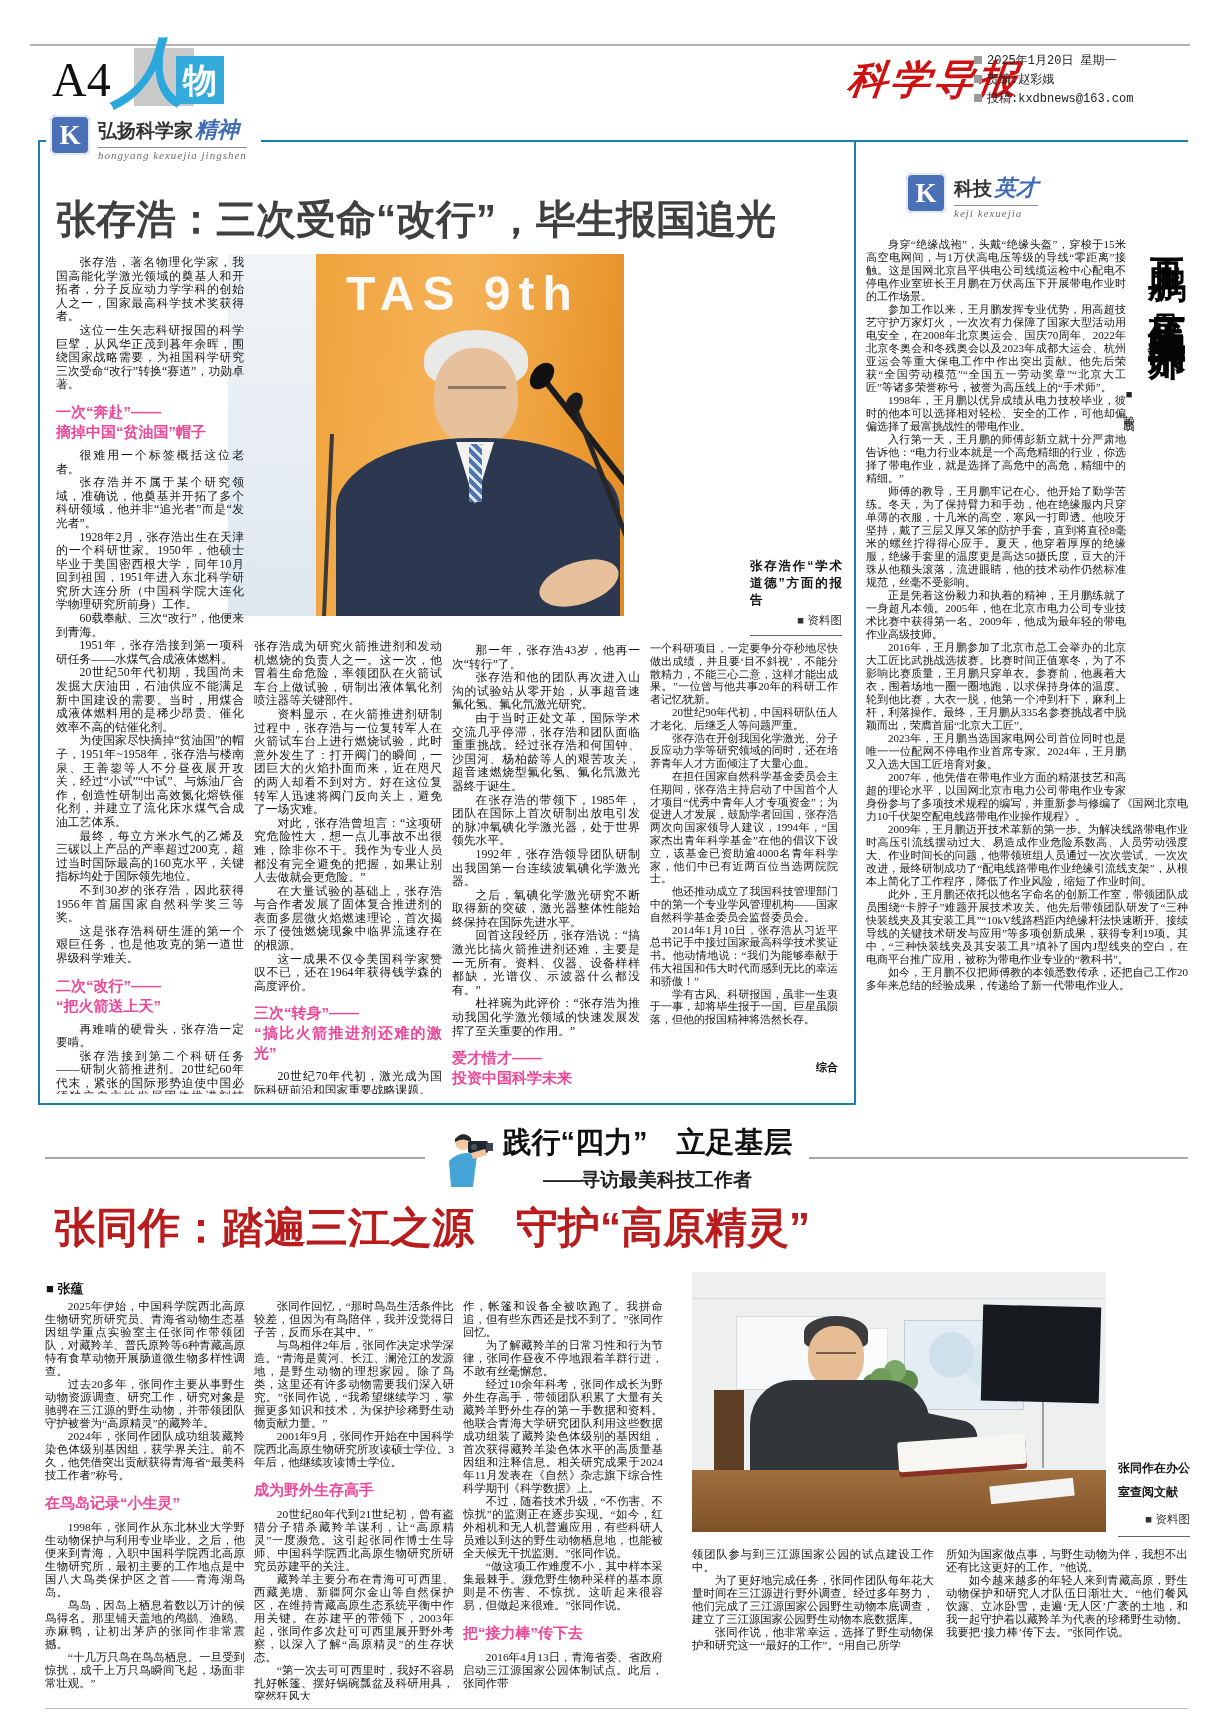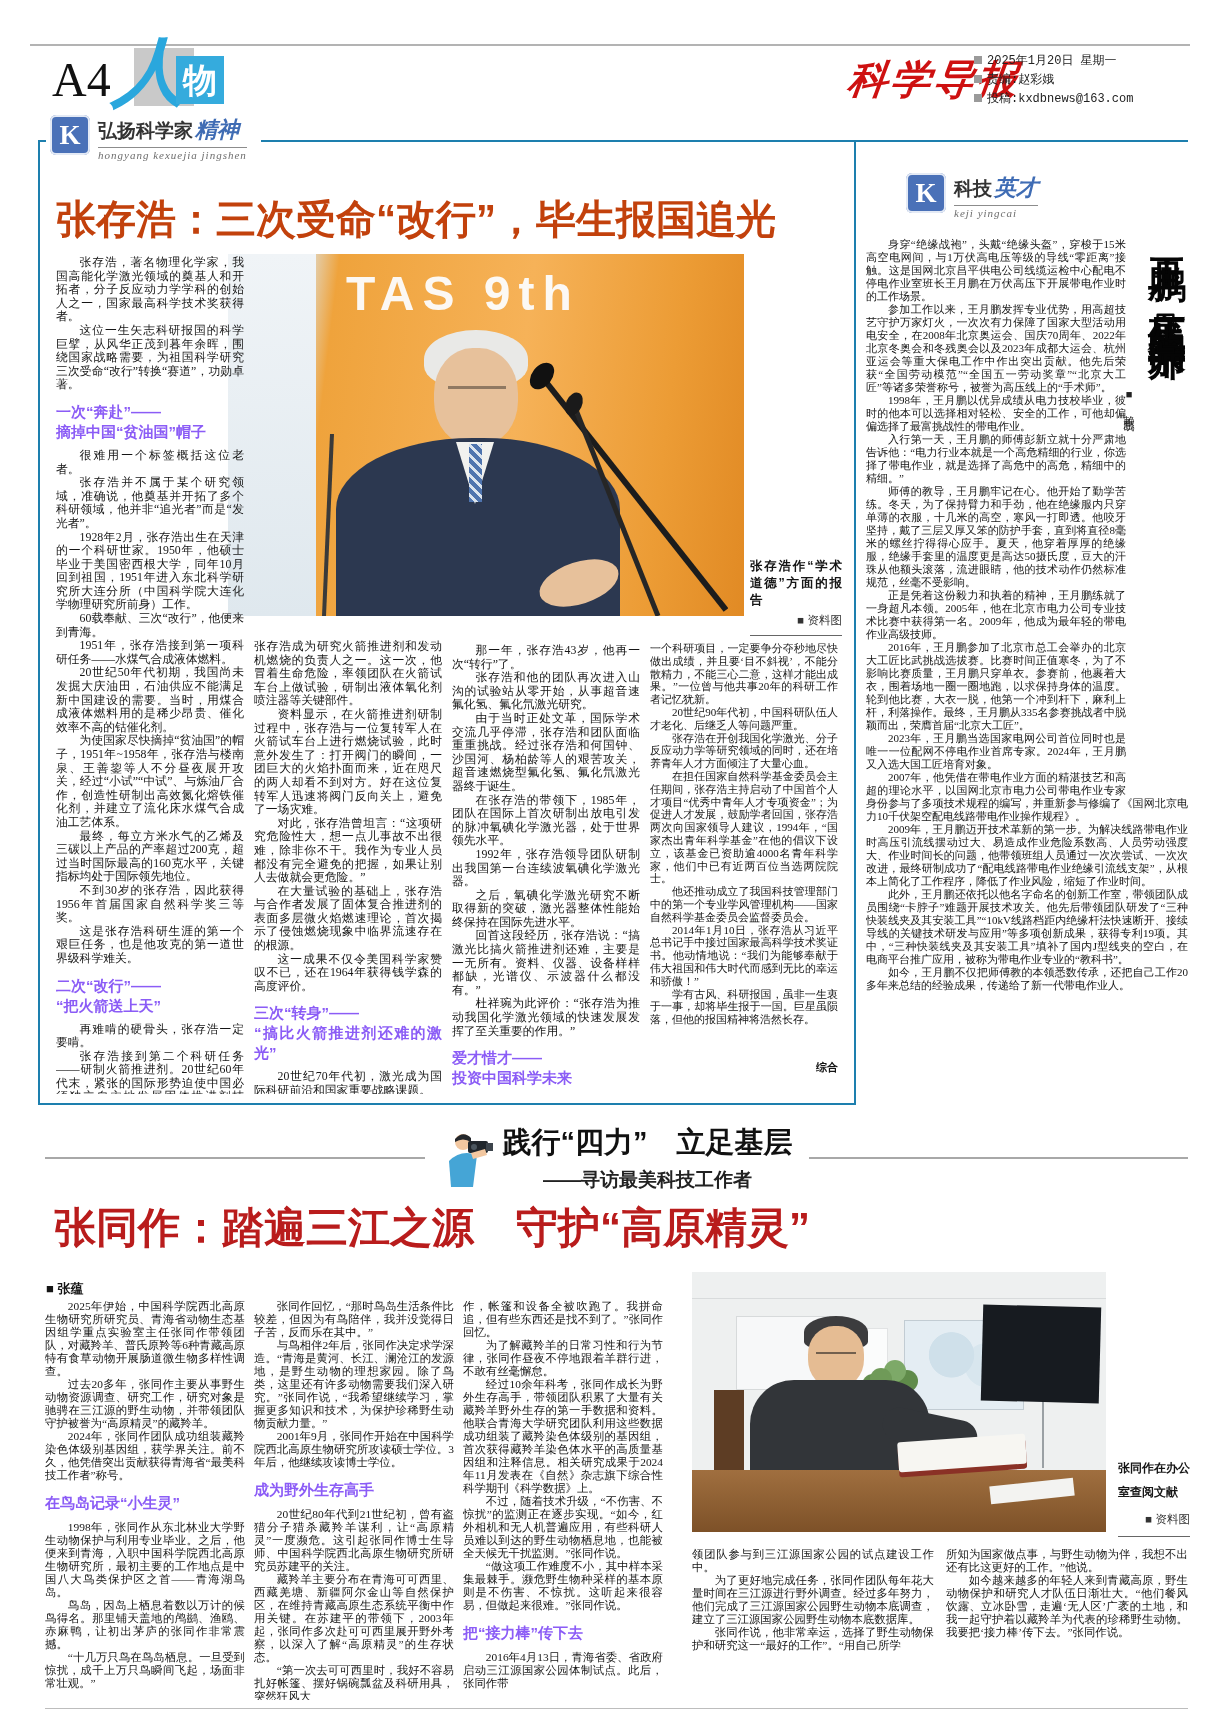--- a/index.html
+++ b/index.html
@@ -29,35 +29,35 @@
   .kright{display:flex;flex-direction:column;}
   .ktitle{font-family:"Liberation Sans",sans-serif;font-weight:bold;font-size:19px;color:#333;white-space:nowrap;}
   .ktitle .script{font-family:"DejaVu Serif",serif;font-style:italic;font-size:22px;color:#3f6cb4;margin-left:2px;}
   .kpinyin{border-top:1px solid #8c8c8c;margin-top:2px;padding-top:1px;font-style:italic;font-size:11px;color:#6d6d6d;
            font-family:"Liberation Serif",serif;letter-spacing:1px;}
   
   .a1box{position:absolute;left:38px;top:140px;width:818px;height:965px;border:2px solid #1d7fae;}
   .topline2{position:absolute;left:856px;top:140px;width:332px;height:2px;background:#1d7fae;}
   .a1badge{left:46px;top:112px;}
   .a1head{position:absolute;left:16px;top:50px;width:786px;font-family:"Liberation Sans","DejaVu Sans",sans-serif;
-          font-weight:bold;font-size:40px;letter-spacing:0;color:#c2410c;white-space:nowrap;}
+          font-weight:bold;font-size:40px;letter-spacing:0;color:#404040;white-space:nowrap;}
   .col{position:absolute;overflow:hidden;text-align:justify;}
   .p{margin:0;text-indent:2em;}
   .cont .p:first-child{text-indent:0;}
   .sh{font-family:"Liberation Sans","DejaVu Sans",sans-serif;font-weight:bold;font-size:15px;line-height:20px;
-      margin:10px 0 7px;white-space:pre-line;color:#8b5cf6;}
+      margin:10px 0 7px;white-space:pre-line;color:#ec4899;}
   .a1c{width:188px;font-size:11.8px;line-height:13.6px;}
   #a1c1{left:16px;top:114px;height:838px;}
   #a1c2{left:214px;top:498px;height:454px;}
   #a1c3{left:412px;top:502px;height:450px;}
   #a1c4{left:610px;top:500px;height:412px;font-size:11px;line-height:12.8px;}
   .a1sign{position:absolute;left:610px;top:918px;width:188px;text-align:right;font-family:"Liberation Sans",sans-serif;
           font-weight:bold;font-size:11px;background:#fff;}
   
-  .a1photo{position:absolute;left:188px;top:112px;width:516px;height:362px;overflow:hidden;
+  .a1photo{position:absolute;left:188px;top:112px;width:396px;height:362px;overflow:hidden;
      background:linear-gradient(97deg,#e7edf1 0%,#dde7ec 13%,#efa33c 20%,#f6b258 55%,#ec9c35 82%,#e18a24 100%);padding-left:44px;}
   .ph1-screen{position:absolute;left:0;top:0;width:88px;height:100%;background:linear-gradient(#f0f4f7,#dfe8ee);}
   .ph1-text{position:absolute;left:118px;top:12px;font-family:"Liberation Sans",sans-serif;font-weight:bold;
             font-size:48px;color:#fdfdfd;letter-spacing:8px;opacity:.95;white-space:nowrap;}
   .ph1-hair{position:absolute;left:196px;top:76px;width:104px;height:58px;background:#e9e9e7;border-radius:52% 52% 40% 40%;}
   .ph1-head{position:absolute;left:206px;top:94px;width:84px;height:98px;background:#e7c19b;border-radius:46%;}
   .ph1-glasses{position:absolute;left:220px;top:132px;width:58px;height:14px;border-top:3px solid #6b5a4a;opacity:.7;}
   .ph1-suit{position:absolute;left:108px;top:184px;width:284px;height:178px;background:#2c3850;
             border-radius:48% 48% 0 0 / 40% 40% 0 0;}
   .ph1-shirt{position:absolute;left:228px;top:188px;width:38px;height:62px;background:#f2f2ef;
@@ -253,21 +253,21 @@
       <div class="ktitle" data-name="badge-title"><span data-name="badge-title-main">弘扬科学家</span><span class="script" data-name="badge-title-script">精神</span></div>
       <div class="kpinyin" data-name="badge-pinyin">hongyang kexuejia jingshen</div>
     </div>
   </div>
 
   <div class="a2wrap" data-name="article2">
     <div class="kbadge a2badge" data-name="keji-yingcai-badge">
       <div class="kbox" data-name="k-logo">K</div>
       <div class="kright" data-name="badge-text">
         <div class="ktitle" data-name="badge-title"><span data-name="badge-title-main">科技</span><span class="script" data-name="badge-title-script">英才</span></div>
-        <div class="kpinyin" data-name="badge-pinyin">keji yingcai</div>
+        <div class="kpinyin" data-name="badge-pinyin">keji kexuejia</div>
       </div>
     </div>
     <div class="a2vh" data-name="article2-headline-vertical">王月鹏：高压线上的『手术师』</div>
     <div class="a2by" data-name="article2-byline">■ 赖志凯</div>
     <div class="a2body" data-name="article2-body">
       <div class="a2spacer" data-name="headline-wrap-spacer"></div>
       <div class="a2paras" data-name="article2-paragraphs">
           <p class="p" data-name="paragraph">身穿“绝缘战袍”，头戴“绝缘头盔”，穿梭于15米高空电网间，与1万伏高电压等级的导线“零距离”接触。这是国网北京昌平供电公司线缆运检中心配电不停电作业室班长王月鹏在万伏高压下开展带电作业时的工作场景。</p>
           <p class="p" data-name="paragraph">参加工作以来，王月鹏发挥专业优势，用高超技艺守护万家灯火，一次次有力保障了国家大型活动用电安全，在2008年北京奥运会、国庆70周年、2022年北京冬奥会和冬残奥会以及2023年成都大运会、杭州亚运会等重大保电工作中作出突出贡献。他先后荣获“全国劳动模范”“全国五一劳动奖章”“北京大工匠”等诸多荣誉称号，被誉为高压线上的“手术师”。</p>
           <p class="p" data-name="paragraph">1998年，王月鹏以优异成绩从电力技校毕业，彼时的他本可以选择相对轻松、安全的工作，可他却偏偏选择了最富挑战性的带电作业。</p>

